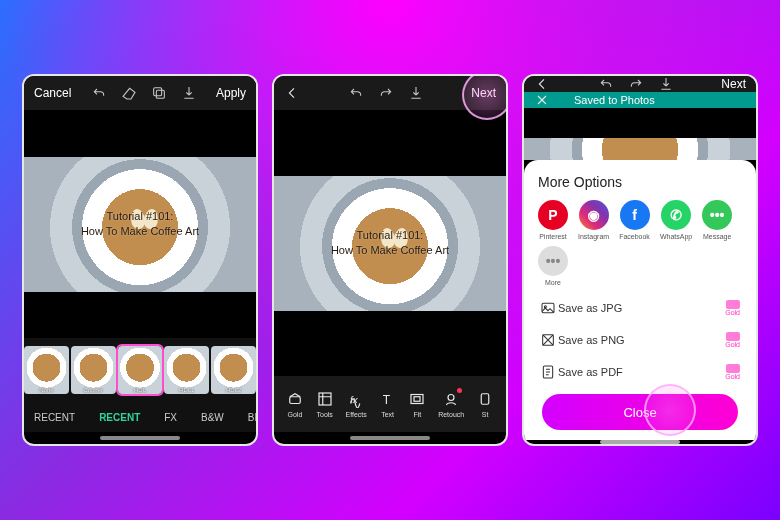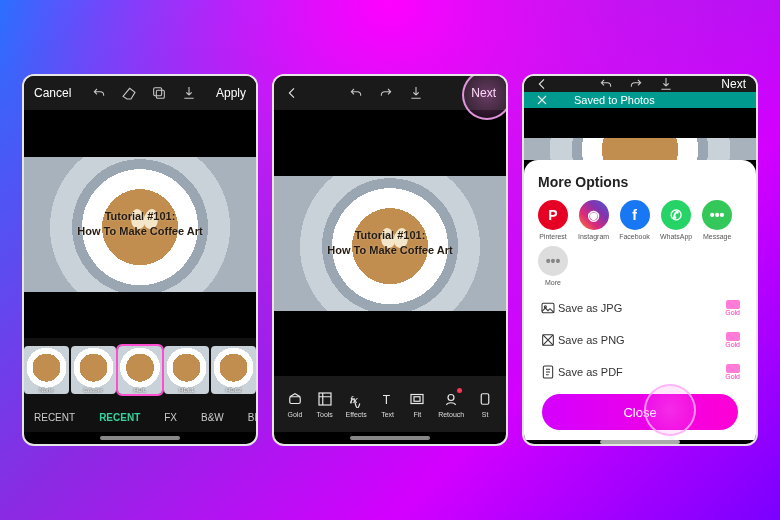--- a/index.html
+++ b/index.html
@@ -31,39 +31,39 @@
       radial-gradient(circle at 50% 52%, #c28e4f 0 38px, #fff 38px 58px, #9aa7b3 58px 68px, #c9d2d9 68px 90px, #a8b2bc 90px 200px);
     position: relative; overflow: hidden;
     display: flex; flex-direction: column; justify-content: center; align-items: center;
   }
   .coffee::before, .coffee::after {
     content:""; position:absolute; width:14px; height:20px; background:#f4e6c8; border-radius:50% 50% 50% 50% / 60% 60% 40% 40%;
     top: 52px;
   }
   .coffee::before { left: calc(50% - 9px); transform: rotate(-8deg); }
   .coffee::after  { left: calc(50% + 4px); transform: rotate(8deg); }
-  .coffee-text { position: relative; z-index: 2; font-family: "Courier New", monospace; font-weight: 700; color:#251a10; font-size: 11px; text-align:center; line-height:1.35; text-shadow: 0 0 2px rgba(255,255,255,0.4); }
+  .coffee-text { position: relative; z-index: 2; font-family: "Courier New", monospace; font-weight: 400; color:#251a10; font-size: 11px; text-align:center; line-height:1.35; text-shadow: 0 0 2px rgba(255,255,255,0.4); }
   .p3 .coffee { height: 108px; }
   
   .filters-row { height: 64px; background:#111; display:flex; align-items:center; justify-content:center; gap:2px; position:relative; }
   .thumb { width:45px; height:48px; border-radius:4px; overflow:hidden; position:relative; background:
       radial-gradient(circle at 50% 45%, #c28e4f 0 14px, #fff 14px 20px, #c9d2d9 20px 40px);
   }
   .thumb .tlabel { position:absolute; bottom:1px; left:0; right:0; font-size:6px; text-align:center; color:#eee; text-shadow:0 0 2px #000; }
   .tabs-row { height: 30px; background:#111; display:flex; align-items:center; gap:24px; padding:0 10px; font-size:10px; color:#ccc; overflow:hidden; }
   .tabs-row .active { color:#34d39c; font-weight:600; }
   
   .tools-row { height: 56px; background:#1a1a1a; display:flex; align-items:center; justify-content:space-around; padding:0 6px; }
   .tool { display:flex; flex-direction:column; align-items:center; gap:3px; font-size:7px; color:#ddd; position:relative; }
   .tool svg { width:18px; height:18px; }
   .dot-red { position:absolute; top:-2px; right:2px; width:5px; height:5px; background:#ff3355; border-radius:50%; }
   
   .banner { height:28px; background:#009a8e; font-size:11px; display:flex; align-items:center; gap:24px; padding:0 10px; }
   .sheet { background:#fff; color:#222; border-radius:14px 14px 0 0; flex:1; display:flex; flex-direction:column; padding:14px 14px 8px; }
-  .sheet h3 { font-size:14px; font-weight:700; margin-bottom:10px; }
+  .sheet h3 { font-size:14px; font-weight:400; margin-bottom:10px; }
   .share-row { display:flex; gap:10px; margin-bottom:6px; }
   .share-item { display:flex; flex-direction:column; align-items:center; font-size:7px; color:#555; gap:3px; }
   .share-ic { width:30px; height:30px; border-radius:50%; display:flex; align-items:center; justify-content:center; color:#fff; font-weight:700; font-size:14px; }
   .save-row { display:flex; align-items:center; gap:2px; font-size:11px; padding:8px 2px; color:#333; }
   .save-row .spacer { flex:1; }
   .gold-badge { font-size:7px; color:#ff29c5; display:flex; flex-direction:column; align-items:center; }
   .gold-badge::before { content:""; width:14px; height:9px; background:#ff7dd9; border-radius:2px; display:block; }
   .close-btn { margin:6px 4px 2px; height:36px; border-radius:20px; background:linear-gradient(90deg,#d400ff,#ff00d4); display:flex; align-items:center; justify-content:center; font-size:13px; color:#fff; font-weight:500; }
   .home-ind { height:12px; display:flex; justify-content:center; align-items:center; }
   .home-ind span { width:80px; height:4px; background:#888; border-radius:3px; }

